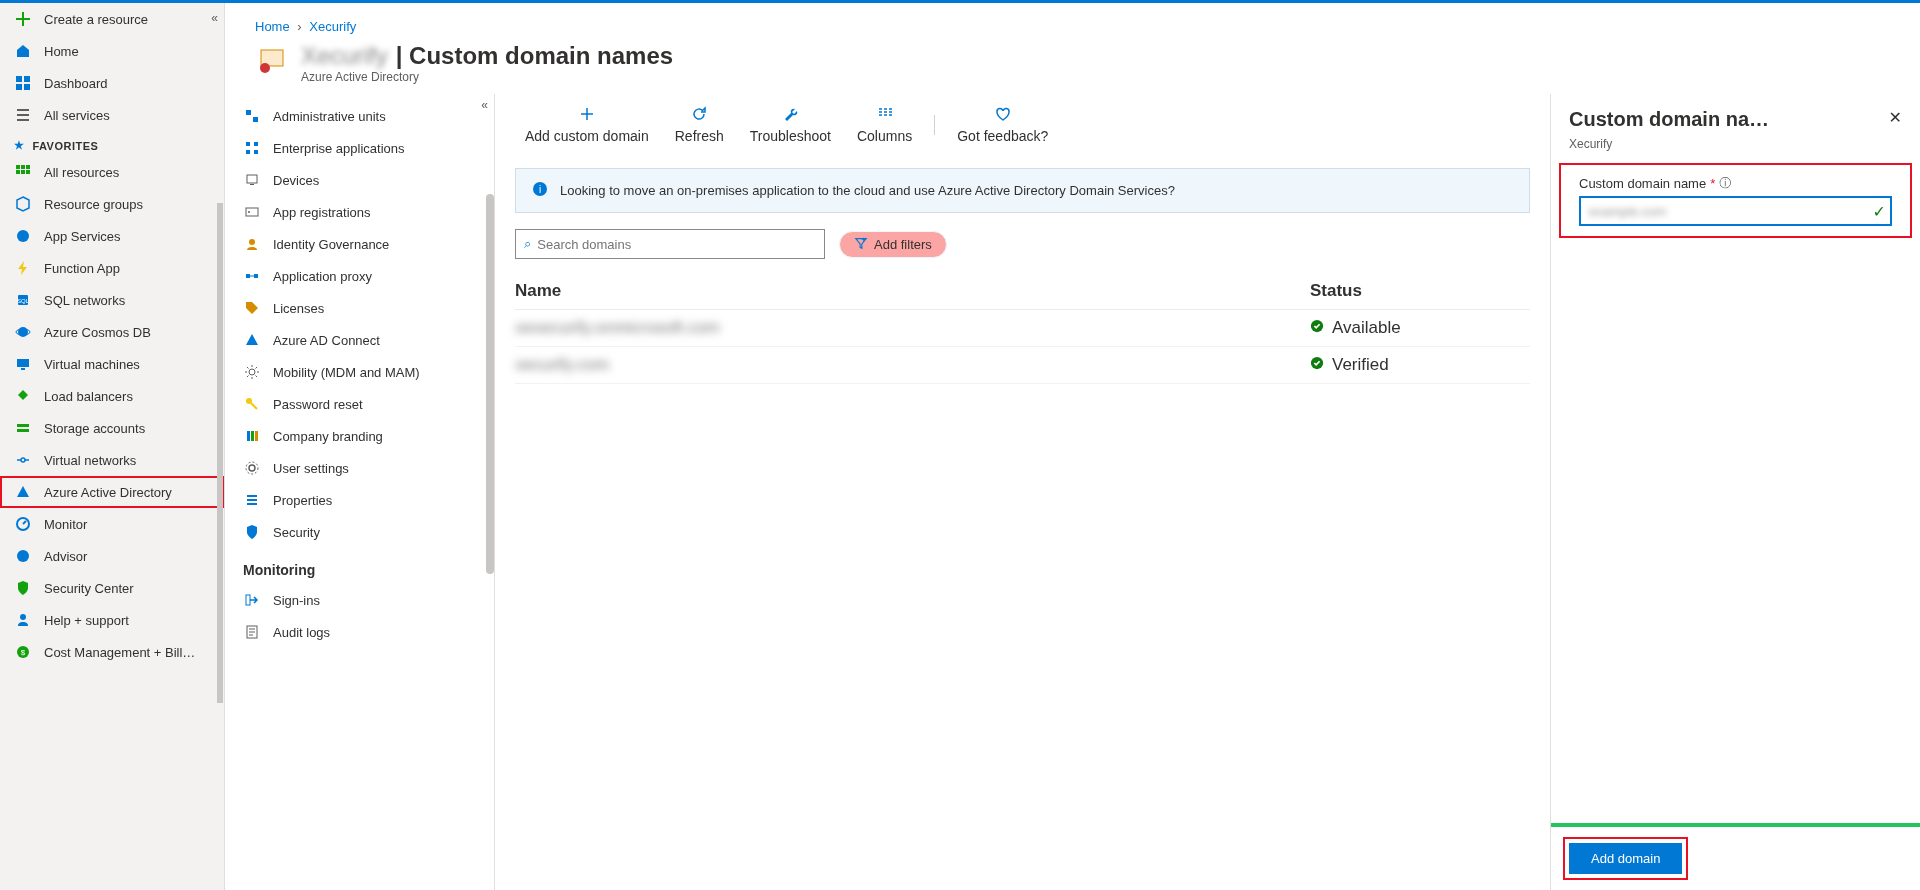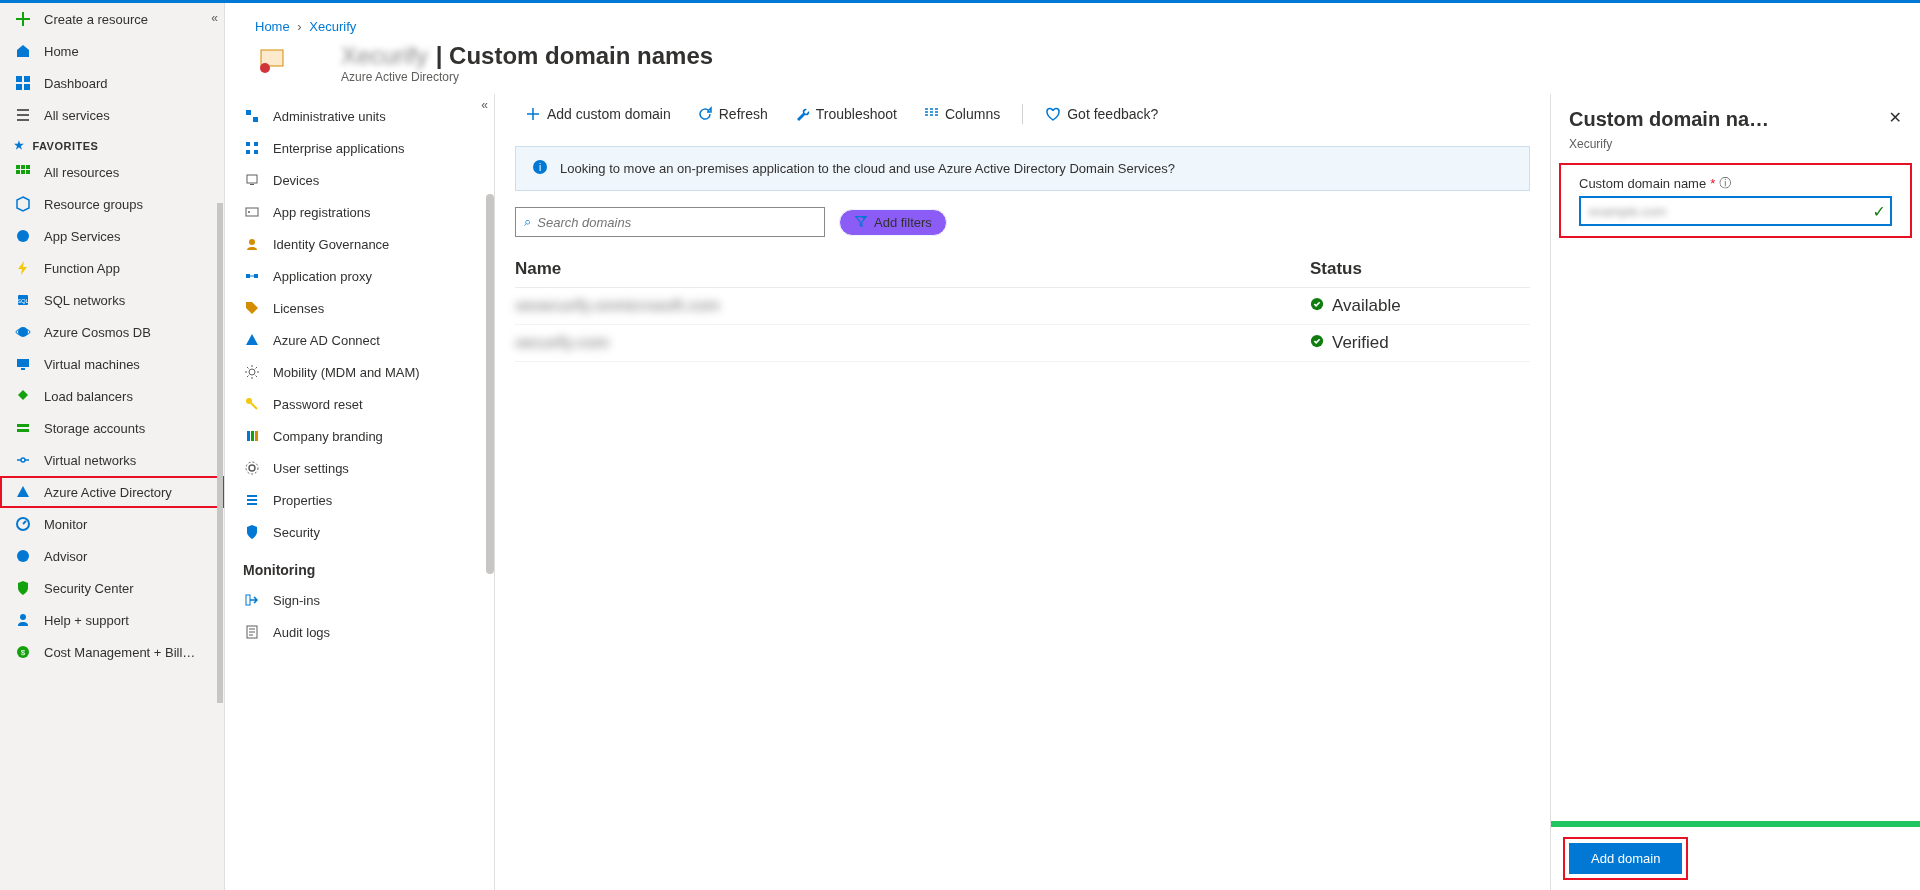--- a/index.html
+++ b/index.html
@@ -14,49 +14,49 @@
   .nav-icon { width: 18px; height: 18px; margin-right: 12px; flex-shrink: 0; display:flex; align-items:center; justify-content:center; }
   .nav-icon svg, .sub-icon svg, .tb-icon svg { width: 16px; height: 16px; }
   .fav-header { padding: 8px 14px 4px 14px; font-size: 11px; font-weight: 600; letter-spacing: .5px; color: #323130; display:flex; align-items:center; }
   .fav-header .star { color:#0078d4; margin-right:8px; }
   .nav-item.highlighted { outline: 2px solid #e81123; outline-offset: -2px; }
   
   .content-wrap { flex:1; display:flex; flex-direction:column; overflow:hidden; position:relative; }
   .breadcrumbs { padding: 16px 30px 8px 30px; font-size: 13px; }
   .breadcrumbs a { color:#0078d4; text-decoration:none; }
   .breadcrumbs .sep { color:#605e5c; margin:0 4px; }
-  .page-head { display:flex; align-items:flex-start; padding: 0 30px 10px 30px; gap: 40px; }
+  .page-head { display:flex; align-items:flex-start; padding: 0 30px 10px 30px; }
   .page-head-icon { width:36px; height:36px; margin-right:10px; display:flex; align-items:center; justify-content:center; }
   .page-title-line { display:flex; align-items:baseline; gap:8px; }
   .page-title-blur { filter: blur(3px); color:#888; font-size:24px; }
   .page-title-main { font-size:24px; font-weight:600; color:#323130; }
   .page-subtitle { font-size:12px; color:#605e5c; }
   .content-body { flex:1; display:flex; overflow:hidden; }
   
   .sub-nav { width: 270px; border-right:1px solid #e1dfdd; position:relative; padding-top:6px; overflow-y:auto; }
   .sub-nav .collapse2 { position:absolute; top:4px; right:6px; color:#605e5c; font-size:12px; cursor:pointer; }
   .sub-scroll { position:absolute; right:0; top:18px; bottom:0; width:8px; }
   .sub-scroll-thumb { position:absolute; left:0; right:0; top:82px; height:380px; background:#c8c6c4; border-radius:4px; }
   .sub-item { display:flex; align-items:center; padding:7px 18px; font-size:13px; color:#323130; cursor:pointer; }
   .sub-item.selected { background:#edebe9; }
   .sub-item.highlighted { outline:2px solid #e81123; outline-offset:-2px; }
   .sub-icon { width:18px; height:18px; margin-right:12px; flex-shrink:0; display:flex; align-items:center; justify-content:center; }
   .sub-section-title { padding:14px 18px 6px 18px; font-size:14px; font-weight:600; color:#323130; }
   
   .main-panel { flex:1; display:flex; flex-direction:column; overflow:hidden; padding:0 0 0 0; }
   .toolbar { display:flex; align-items:center; padding:8px 20px; gap:6px; font-size:14px; }
-  .tb-btn { display:flex; align-items:center; gap:6px; padding:4px 10px; color:#323130; cursor:pointer; border-radius:2px; }
+  .tb-btn { display:flex; align-items:center; gap:6px; padding:4px 10px; color:#323130; cursor:pointer; border-radius:2px;flex-direction:column; }
   .tb-icon { width:16px; height:16px; display:flex; align-items:center; justify-content:center; color:#0078d4; }
   .tb-sep { width:1px; height:20px; background:#d2d0ce; margin:0 6px; }
   .info-banner { margin:12px 20px 16px 20px; background:#eff6fc; border:1px solid #cde; padding:12px 16px; font-size:13px; color:#323130; display:flex; align-items:center; gap:12px; }
   .info-banner .info-ic { color:#0078d4; }
   .search-row { display:flex; align-items:center; gap:14px; padding:0 20px 14px 20px; }
   .search-box { display:flex; align-items:center; border:1px solid #8a8886; width:310px; height:30px; padding:0 8px; font-size:13px; color:#605e5c; }
-  .search-box input { flex:1; border:none; outline:none; font-size:13px;font-style:italic; }
-  .add-filters { display:flex; align-items:center; gap:6px; background:#8b5cf6; border:1px solid #eff6fc; border-radius:14px; padding:4px 14px; font-size:13px; color:#323130; cursor:pointer; }
+  .search-box input { flex:1; border:none; outline:none; font-size:13px; }
+  .add-filters { display:flex; align-items:center; gap:6px; background:#fca5a5; border:1px solid #eff6fc; border-radius:14px; padding:4px 14px; font-size:13px; color:#323130; cursor:pointer; }
   .table { padding:0 20px; font-size:17px; }
   .thead { display:flex; border-bottom:1px solid #edebe9; padding:8px 0; color:#323130; font-weight:600; }
   .col-name { flex:1; }
   .col-status { width:220px; }
   .trow { display:flex; align-items:center; border-bottom:1px solid #f3f2f1; padding:8px 0; }
   .blurred { filter: blur(4px); color:#777; }
   .status-cell { display:flex; align-items:center; gap:8px; color:#323130; }
   .status-ic { color:#107c10; }
   
   .blade { width:370px; border-left:1px solid #e1dfdd; display:flex; flex-direction:column; }
@@ -65,21 +65,21 @@
   .blade-sub { font-size:12px; color:#605e5c; padding:0 18px 8px 18px; }
   .blade-close { font-size:16px; cursor:pointer; color:#323130; margin-left:8px; }
   .blade-form { padding:10px 18px; outline:2px solid #e81123; margin:6px 10px; }
   .form-label { font-size:13px; color:#323130; display:flex; align-items:center; gap:4px; margin-bottom:4px; }
   .form-label .req { color:#e81123; }
   .form-label .info-sm { color:#605e5c; font-size:12px; }
   .form-input-wrap { position:relative; }
   .form-input { width:100%; height:30px; border:2px solid #0078d4; padding:0 28px 0 8px; font-size:13px; outline:none; }
   .form-input::placeholder { filter:blur(3px); color:#999; }
   .check-ic { position:absolute; right:6px; top:50%; transform:translateY(-50%); color:#107c10; }
-  .blade-footer { margin-top:auto; padding:16px 18px; border-top:6px solid #22c55e; }
+  .blade-footer { margin-top:auto; padding:16px 18px; border-top:4px solid #22c55e; }
   .primary-btn { background:#0078d4; color:#fff; border:none; padding:8px 22px; font-size:13px; cursor:pointer; outline:2px solid #e81123; outline-offset:4px; }
   
   .left-scroll { position:absolute; right:0; top:200px; bottom:0; width:8px; }
   .left-scroll-thumb { background:#c8c6c4; position:absolute; top:0; height:500px; left:1px; right:1px; }
 </style>
 </head>
 <body>
 
 <div class="topbar"></div>
 <div class="main">

